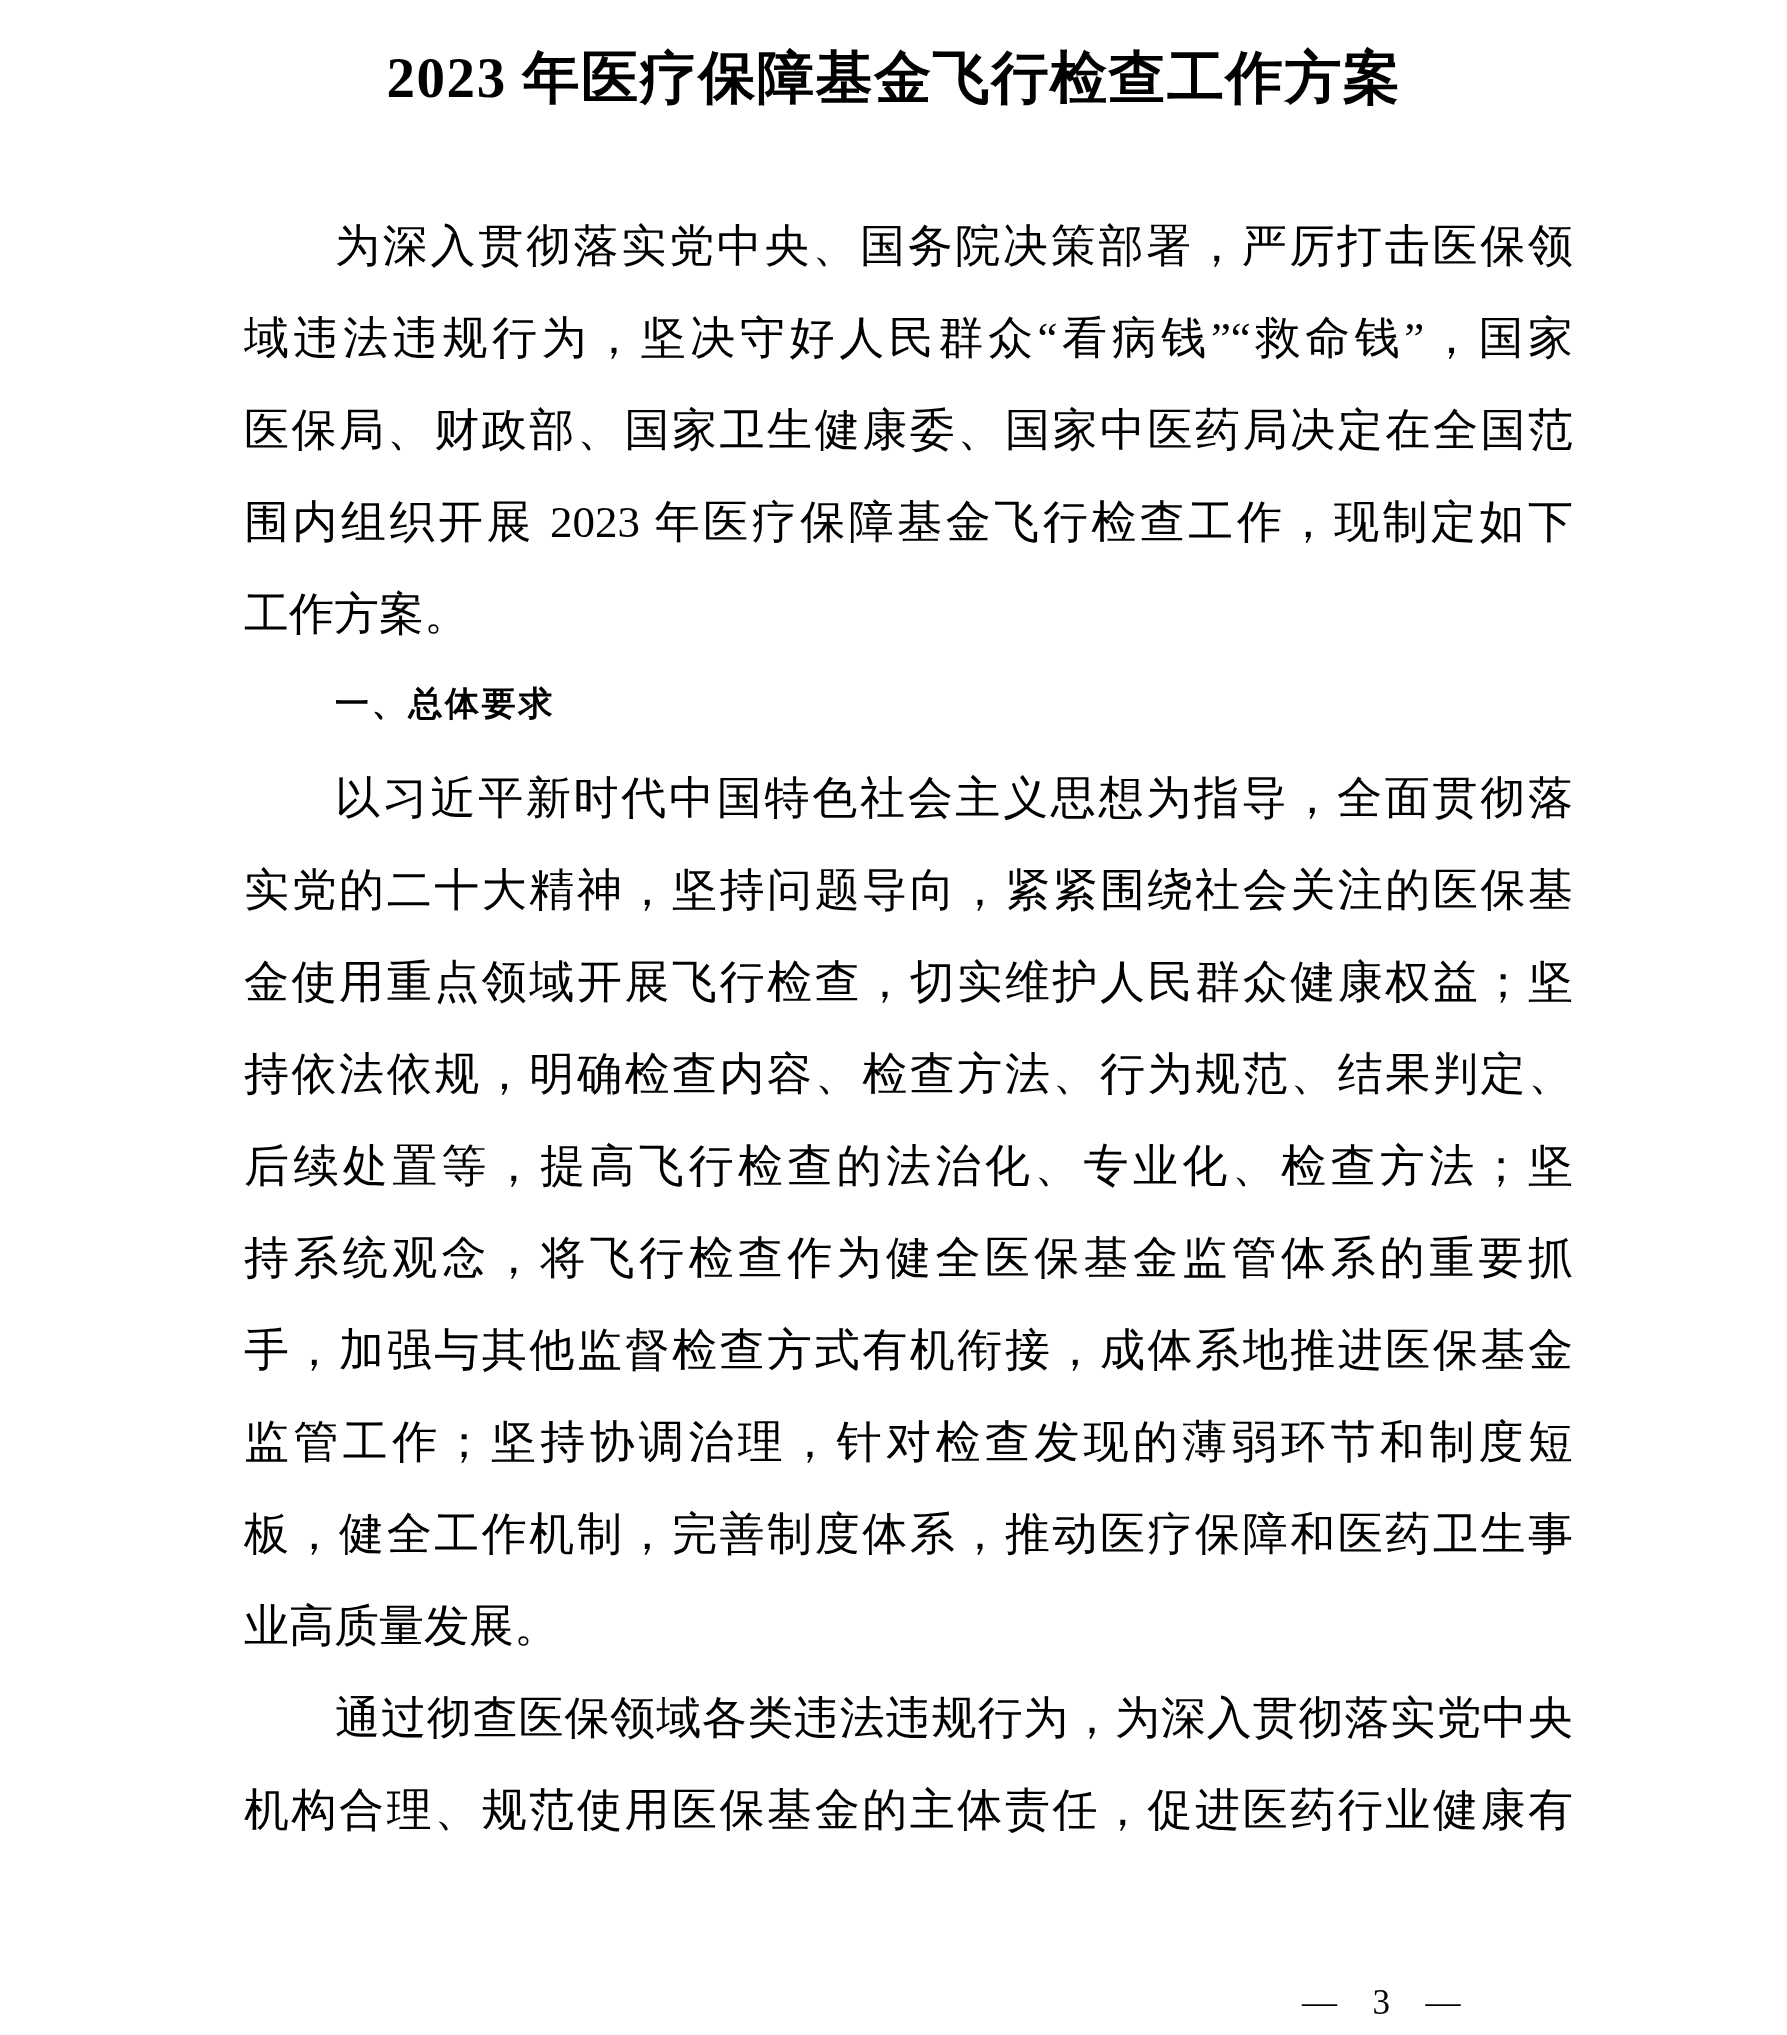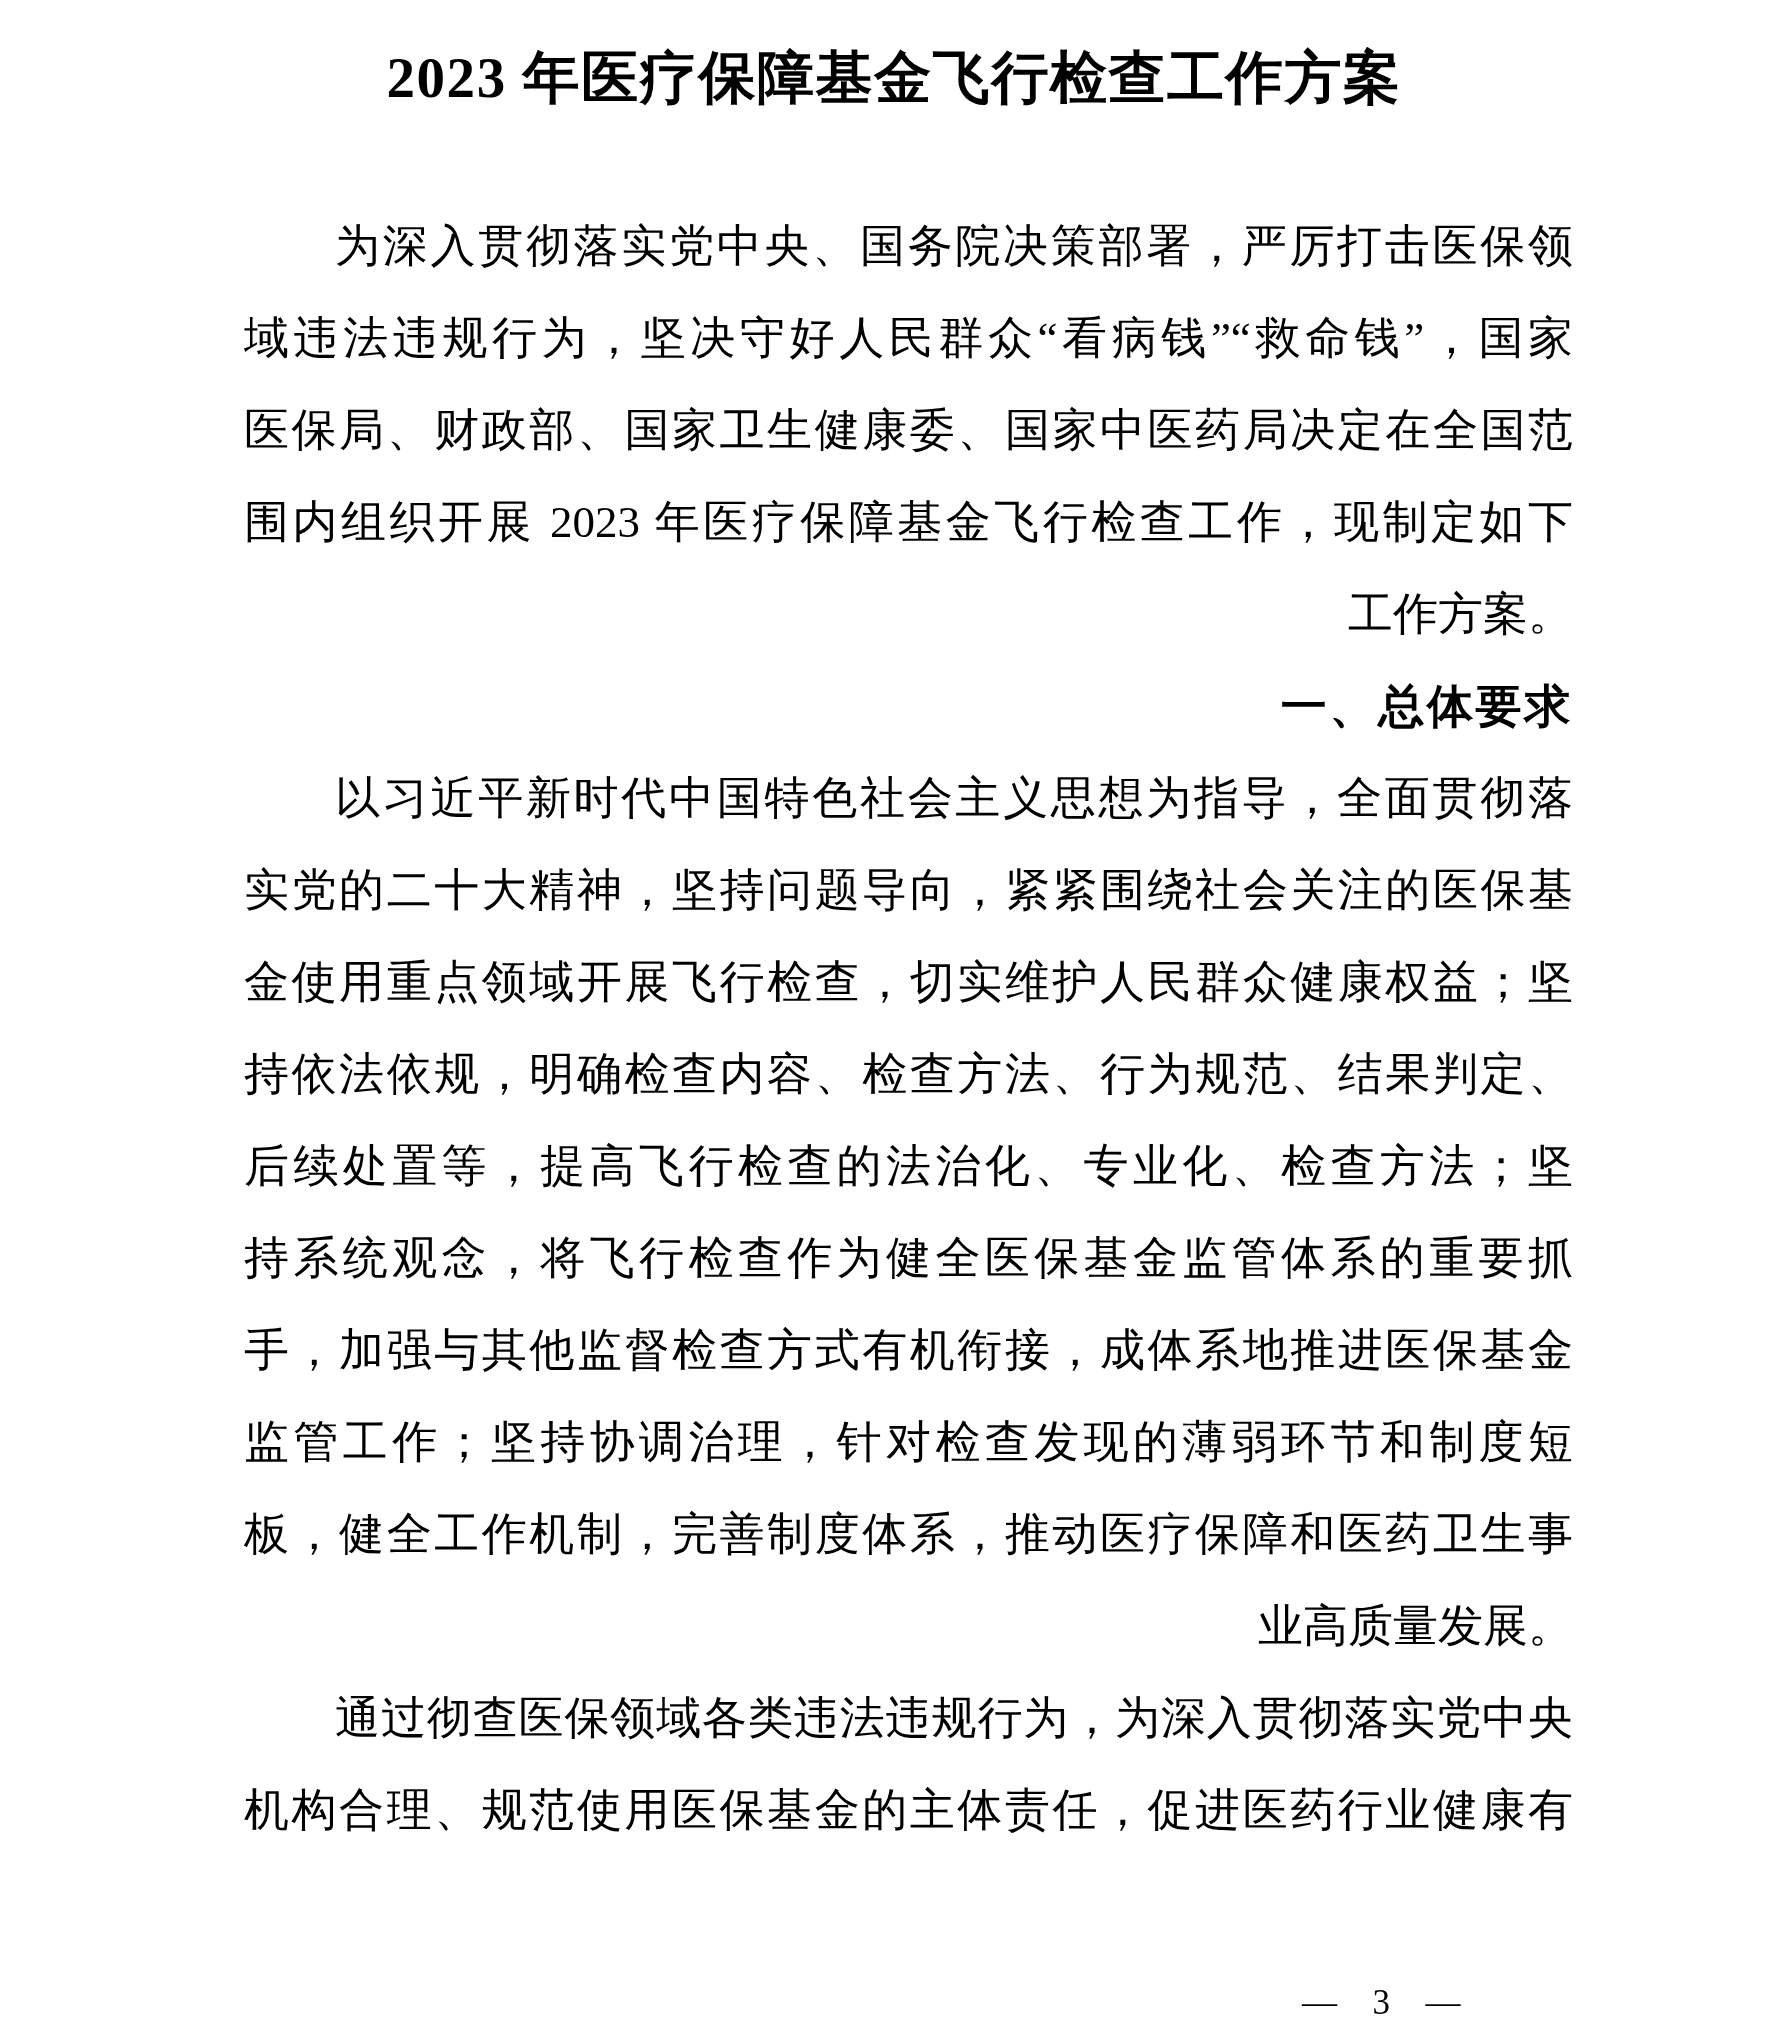--- a/index.html
+++ b/index.html
@@ -37,34 +37,33 @@
     left: 244px;
     top: 200px;
     width: 1329px;
     font-family: "Liberation Serif", serif;
     font-size: 45px;
   }
   .line {
     height: 92px;
     line-height: 92px;
     white-space: nowrap;
-    text-align: right;
   }
   .line.justify {
     white-space: normal;
     text-align: justify;
     text-align-last: justify;
   }
   .line.indent {
     text-indent: 91px;
   }
   .line.heading {
-    font-family: Liberation Sans, sans-serif;
+    font-family: Liberation Mono, monospace;
     font-weight: bold;
-    font-size: 46px;
+    font-size: 34px;
     letter-spacing: 2.7px;
   }
   .footer {
     position: absolute;
     top: 1983px;
     left: 1302px;
     font-family: "Liberation Serif", serif;
     font-size: 35px;
     line-height: 39px;
     letter-spacing: 5.4px;

